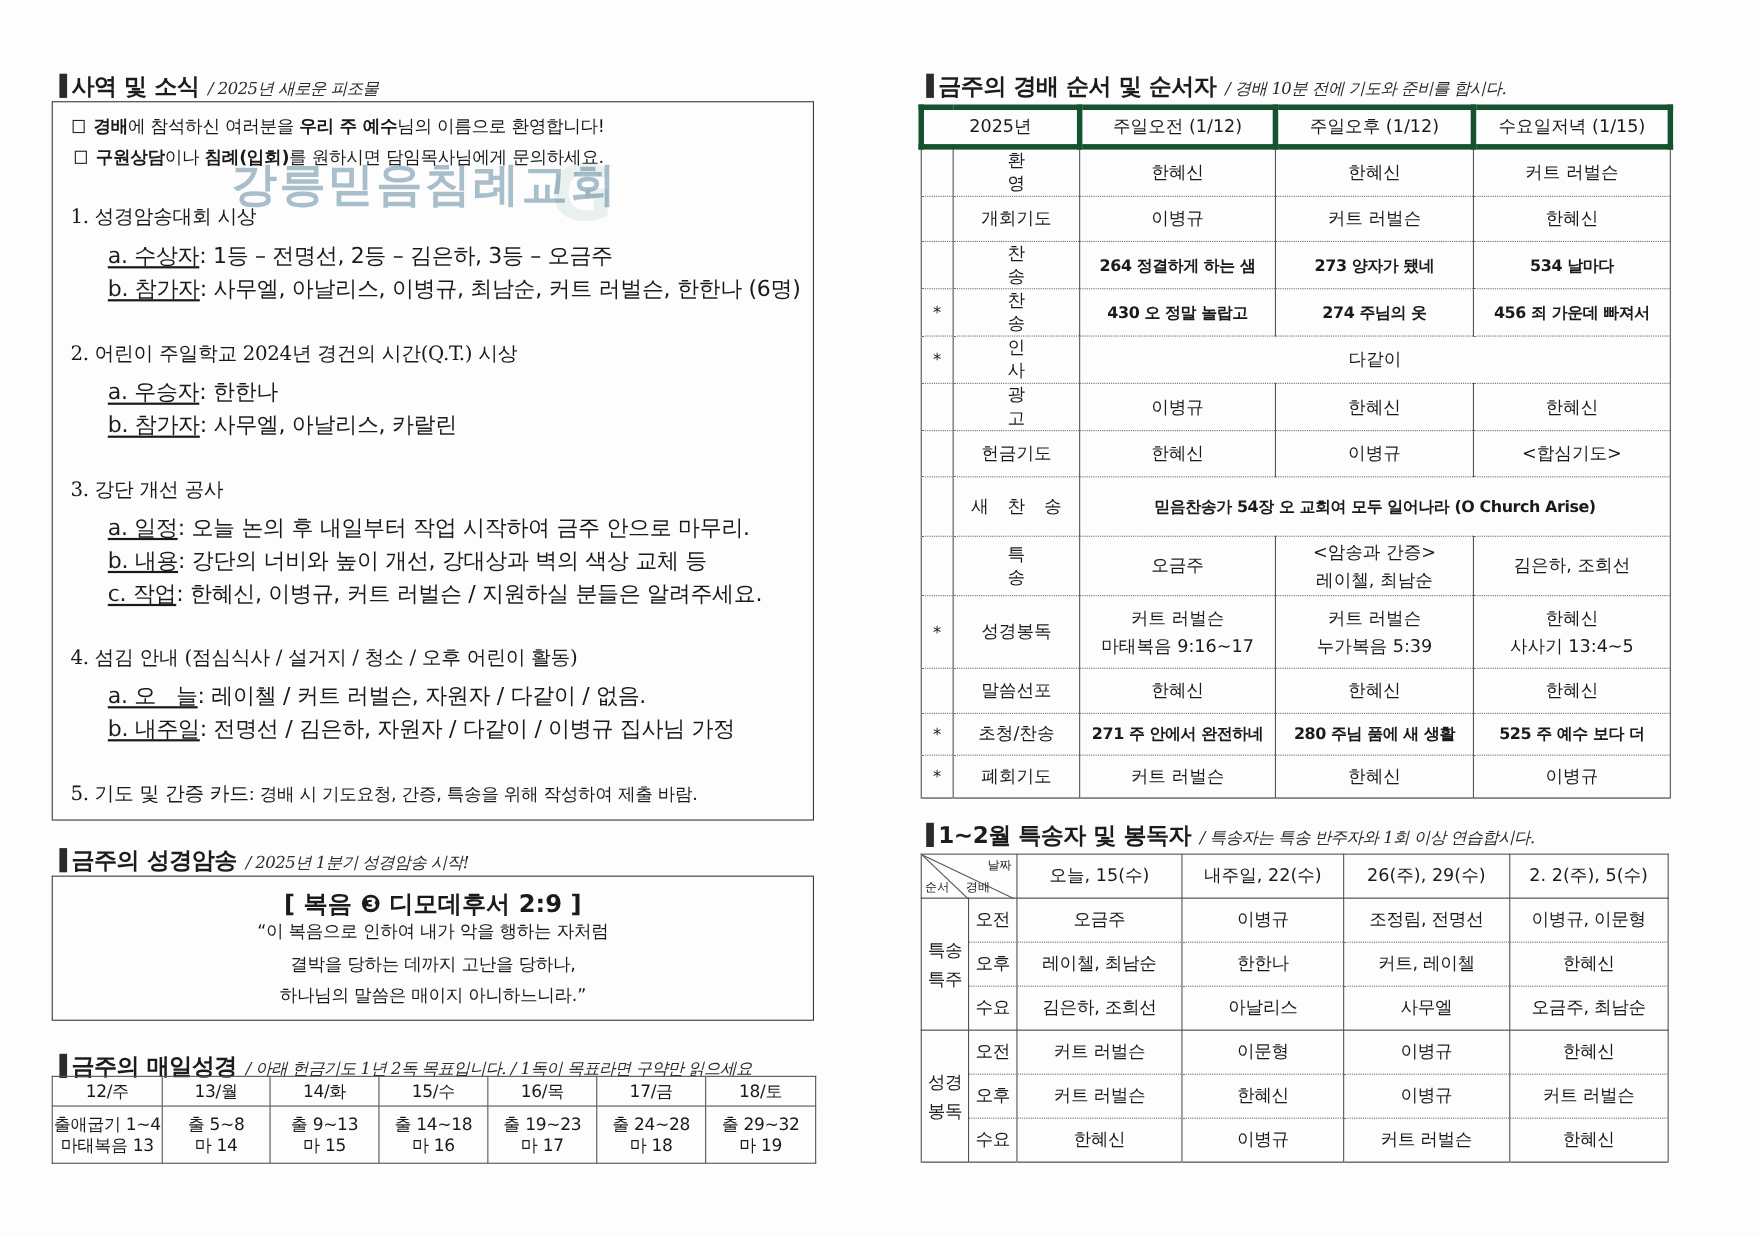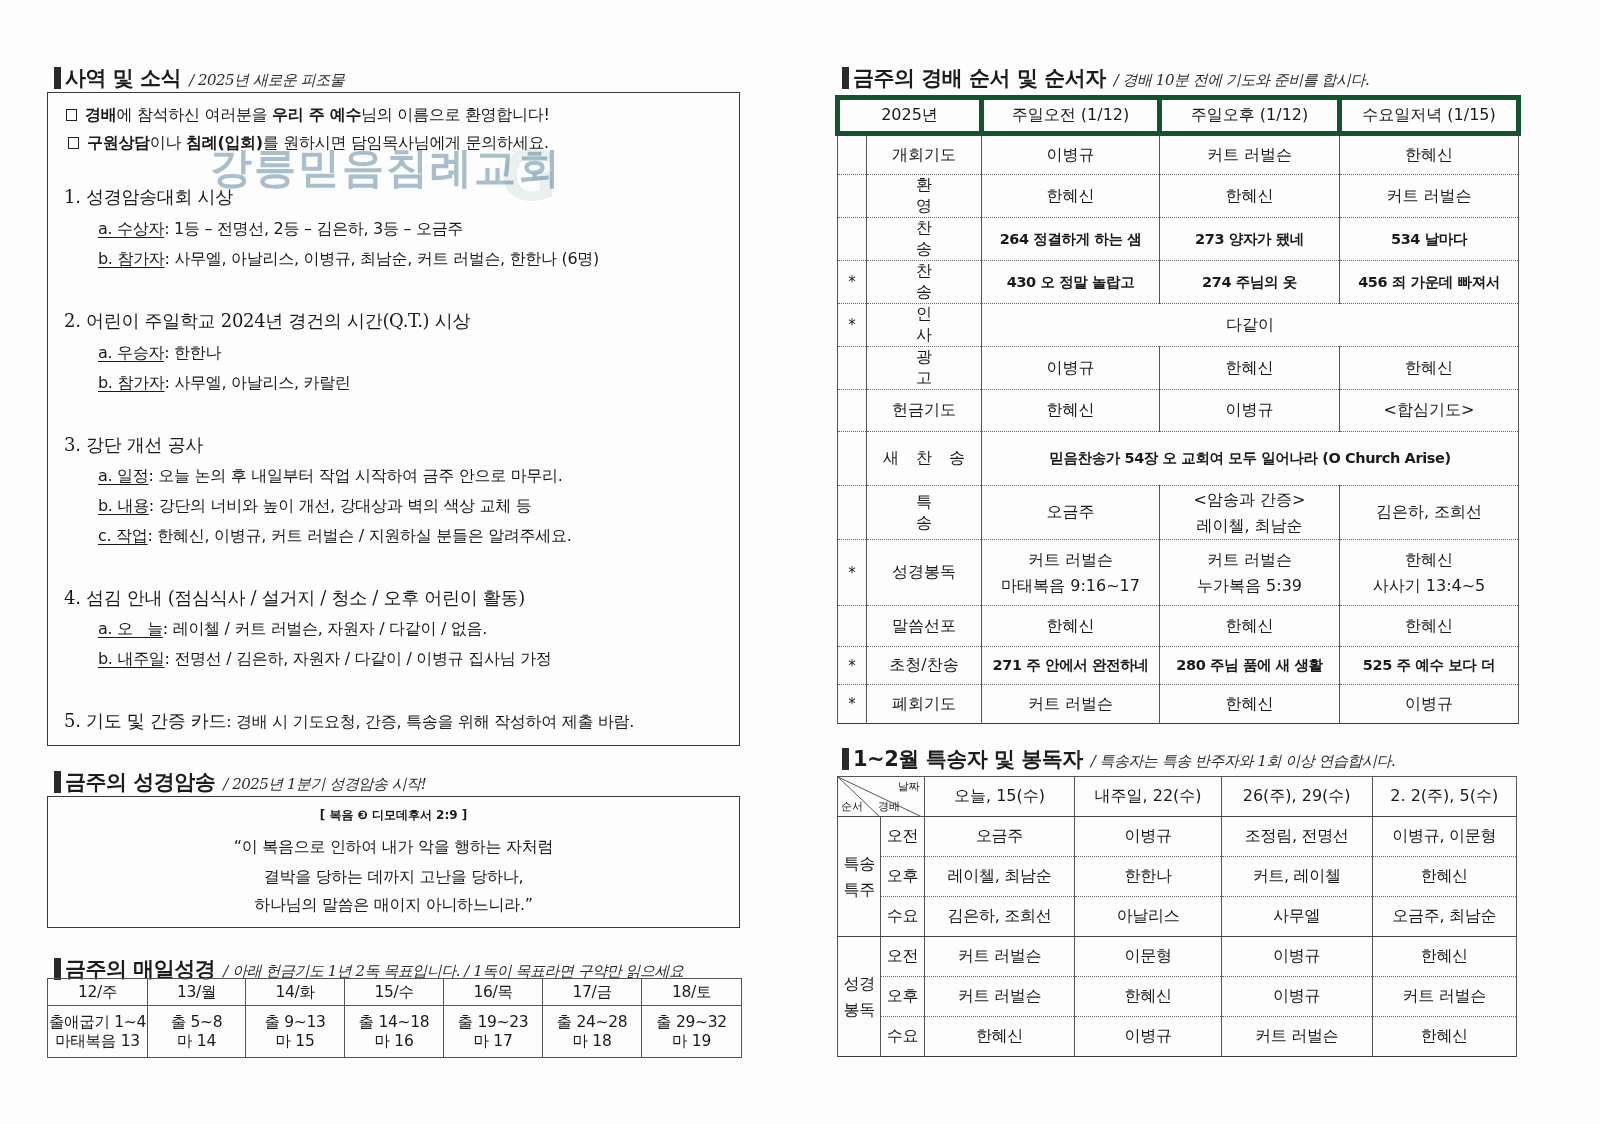--- a/index.html
+++ b/index.html
@@ -17,25 +17,25 @@
   .sec-title .main { font-size: 21px; font-weight: bold; letter-spacing: -0.5px; color: #1c1c1c; }
   .sec-title .sub { font-size: 15px; font-style: italic; margin-left: 8px; color: #2a2a2a; font-family: "DejaVu Serif", serif; letter-spacing: -0.5px; }
 
   .box { position: absolute; border: 1.5px solid #3a3a3a; background: transparent; }
 
   
   .news-line { position: absolute; font-size: 16px; white-space: nowrap; letter-spacing: -0.3px; }
   .news-line b { font-weight: bold; }
   .chk { display: inline-block; width: 9px; height: 10px; border: 1.5px solid #222; margin-right: 8px; vertical-align: middle; position: relative; top: -1px; }
   .item-h { position: absolute; font-size: 18px; white-space: nowrap; font-family: "DejaVu Serif", serif; letter-spacing: -0.3px; }
-  .item-s { position: absolute; font-size: 16px; white-space: nowrap; letter-spacing: -0.3px; }
+  .item-s { position: absolute; font-size: 20px; white-space: nowrap; letter-spacing: -0.3px; }
   .item-s .lbl { text-decoration: underline; text-underline-offset: 3px; }
 
   
-  .verse-ref { position: absolute; left: 0; right: 0; text-align: center; font-weight: bold; font-size: 12px; }
+  .verse-ref { position: absolute; left: 0; right: 0; text-align: center; font-weight: bold; font-size: 22px; }
   .verse-line { position: absolute; left: 0; right: 0; text-align: center; font-size: 16px; letter-spacing: -0.3px; }
 
   
   table { border-collapse: collapse; position: absolute; table-layout: fixed; }
   td, th { text-align: center; vertical-align: middle; padding: 0; font-weight: normal; }
   .rt td { border-bottom: 1px dotted #6a6a6a; border-left: 1px solid #555; border-right: 1px solid #555; font-size: 16px; }
   .rt th { border: 5px solid #14532d; font-size: 16px; }
   .rt { border: 1.5px solid #3a3a3a; }
   .rt .star { font-size: 15px; }
   .rt .bold { font-weight: bold; font-size: 14.5px; letter-spacing: -0.4px; }
@@ -192,31 +192,31 @@
     <tbody>
         <tr style="height:36px;">
       <th colspan="2">2025년</th>
       <th>주일오전 (1/12)</th>
       <th>주일오후 (1/12)</th>
       <th>수요일저녁 (1/15)</th>
     </tr>
 
     <tr style="height:41px;">
       <td class="star"></td>
+      <td class="spaced">환 영</td>
+      <td>한혜신</td>
+      <td>한혜신</td>
+      <td>커트 러벌슨</td>
+    </tr>
+    <tr style="height:41px;">
+      <td class="star"></td>
       <td>개회기도</td>
       <td>이병규</td>
       <td>커트 러벌슨</td>
       <td>한혜신</td>
-    </tr>
-    <tr style="height:41px;">
-      <td class="star"></td>
-      <td class="spaced">환 영</td>
-      <td>한혜신</td>
-      <td>한혜신</td>
-      <td>커트 러벌슨</td>
     </tr>
     <tr style="height:37px;">
       <td class="star"></td>
       <td class="spaced">찬 송</td>
       <td class="bold">264 정결하게 하는 샘</td>
       <td class="bold">273 양자가 됐네</td>
       <td class="bold">534 날마다</td>
     </tr>
     <tr style="height:37px;">
       <td class="star">*</td>

